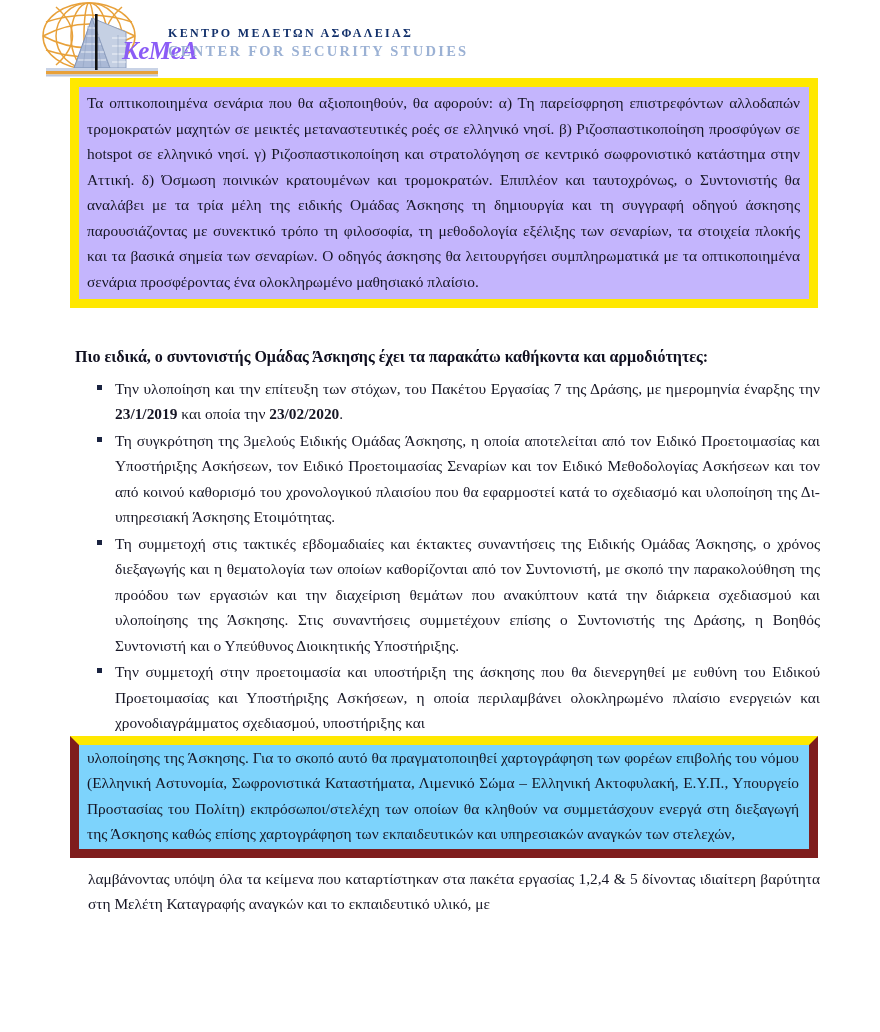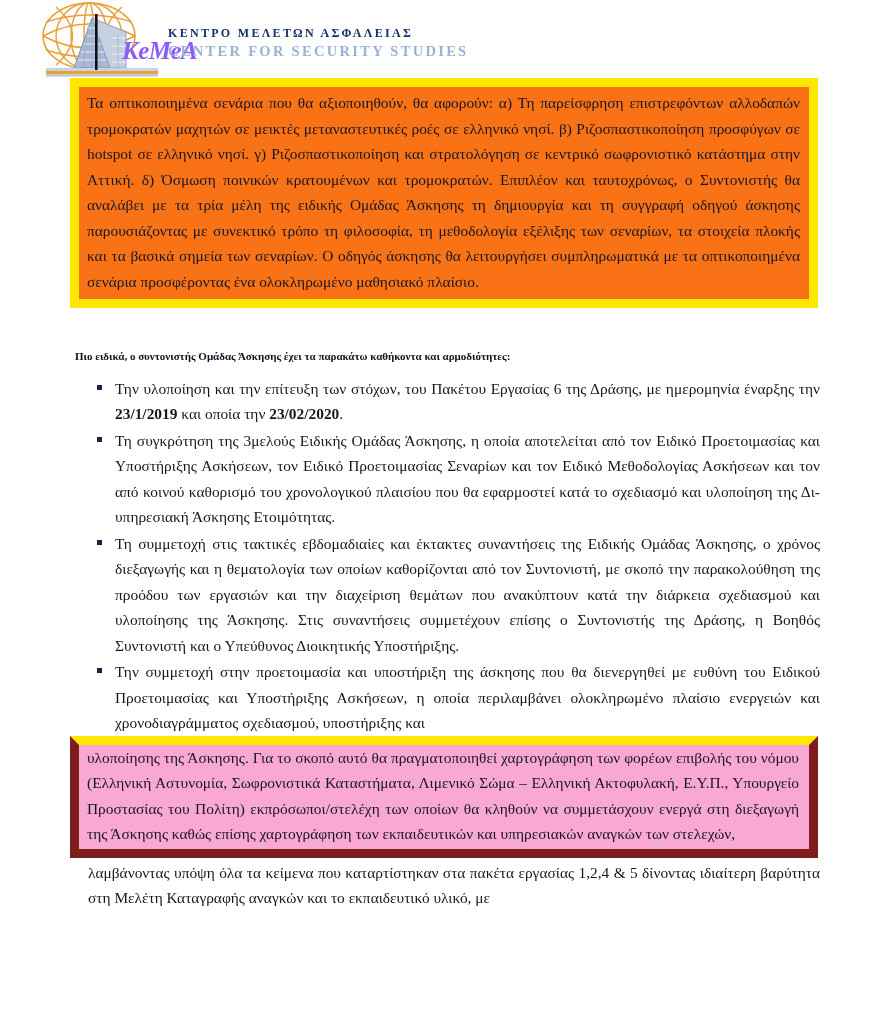--- a/index.html
+++ b/index.html
@@ -88,34 +88,34 @@
     font-size: 15.4px;
     line-height: 25.5px;
     text-align: justify;
     text-justify: inter-word;
     color: #161625;
   }
   .hl-box {
     position: relative;
     box-sizing: border-box;
     border: 9px solid #ffe800;
-    background: #f97316;
+    background: #c4b5fd;
     padding: 3px 9px 5px 8px;
     width: 748px;
     margin-left: 70px;
   }
 
   .heading-block {
     margin-left: 75px;
     width: 740px;
     margin-top: 36px;
   }
   p.heading {
     margin: 0;
-    font-size: 11px;
+    font-size: 16px;
     line-height: 25.5px;
     font-weight: bold;
     text-align: justify;
     color: #101020;
   }
 
   ul.bullets {
     list-style: none;
     margin: 6px 0 0 0;
     padding: 0;
@@ -143,30 +143,30 @@
 
   .tail-wrap {
     position: relative;
     margin-top: 2px;
   }
   .tail-hl {
     position: relative;
     box-sizing: border-box;
     border: 9px solid #7f1d1d;
     border-top: 9px solid #ffe800;
-    background: #f9a8d4;
+    background: #7dd3fc;
     width: 748px;
     margin-left: 70px;
     padding: 0px 9px 2px 8px;
     margin-top: -2px;
   }
   .tail-rest {
     width: 732px;
     margin-left: 88px;
-    padding-top: 2px;
+    padding-top: 8px;
   }
   .tail-rest p.para, .tail-hl p.para { text-indent: 0; }
   .hl-inner { margin-left: 10px; width: 712px; }
 </style>
 </head>
 <body>
 
 <div class="page">
 
   <div class="letterhead">
@@ -230,21 +230,21 @@
       <p class="para">Τα οπτικοποιημένα σενάρια που θα αξιοποιηθούν, θα αφορούν: α) Τη παρείσφρηση επιστρεφόντων αλλοδαπών τρομοκρατών μαχητών σε μεικτές μεταναστευτικές ροές σε ελληνικό νησί. β) Ριζοσπαστικοποίηση προσφύγων σε hotspot σε ελληνικό νησί. γ) Ριζοσπαστικοποίηση και στρατολόγηση σε κεντρικό σωφρονιστικό κατάστημα στην Αττική. δ) Όσμωση ποινικών κρατουμένων και τρομοκρατών. Επιπλέον και ταυτοχρόνως, ο Συντονιστής θα αναλάβει με τα τρία μέλη της ειδικής Ομάδας Άσκησης τη δημιουργία και τη συγγραφή οδηγού άσκησης παρουσιάζοντας με συνεκτικό τρόπο τη φιλοσοφία, τη μεθοδολογία εξέλιξης των σεναρίων, τα στοιχεία πλοκής και τα βασικά σημεία των σεναρίων. Ο οδηγός άσκησης θα λειτουργήσει συμπληρωματικά με τα οπτικοποιημένα σενάρια προσφέροντας ένα ολοκληρωμένο μαθησιακό πλαίσιο.</p>
     </div>
 
     <div class="heading-block">
       <p class="heading">Πιο ειδικά, ο συντονιστής Ομάδας Άσκησης έχει τα παρακάτω καθήκοντα και αρμοδιότητες:</p>
     </div>
 
     <ul class="bullets">
 
       <li>
-        <span class="sq"></span><span>Την υλοποίηση και την επίτευξη των στόχων, του  Πακέτου  Εργασίας  6  της Δράσης, με ημερομηνία έναρξης την </span><b class="bold">23/1/2019</b><span> και οποία την </span><b class="bold">23/02/2020</b><span>.</span>
+        <span class="sq"></span><span>Την υλοποίηση και την επίτευξη των στόχων, του  Πακέτου  Εργασίας  7  της Δράσης, με ημερομηνία έναρξης την </span><b class="bold">23/1/2019</b><span> και οποία την </span><b class="bold">23/02/2020</b><span>.</span>
       </li>
 
       <li>
         <span class="sq"></span><span>Τη συγκρότηση της 3μελούς Ειδικής Ομάδας Άσκησης, η οποία αποτελείται από τον Ειδικό Προετοιμασίας και Υποστήριξης Ασκήσεων, τον Ειδικό Προετοιμασίας Σεναρίων και τον Ειδικό Μεθοδολογίας Ασκήσεων και τον από κοινού καθορισμό του χρονολογικού πλαισίου που θα εφαρμοστεί κατά το σχεδιασμό και υλοποίηση της Δι-υπηρεσιακή Άσκησης Ετοιμότητας.</span>
       </li>
 
 
       <li>
         <span class="sq"></span><span>Τη συμμετοχή στις τακτικές εβδομαδιαίες και έκτακτες  συναντήσεις της Ειδικής Ομάδας Άσκησης, ο χρόνος διεξαγωγής και η θεματολογία των οποίων καθορίζονται από τον Συντονιστή, με σκοπό την παρακολούθηση της προόδου των εργασιών και την διαχείριση θεμάτων που ανακύπτουν κατά την διάρκεια σχεδιασμού και υλοποίησης της Άσκησης. Στις συναντήσεις συμμετέχουν επίσης ο Συντονιστής της Δράσης, η Βοηθός Συντονιστή και ο Υπεύθυνος Διοικητικής Υποστήριξης.</span>
       </li>

